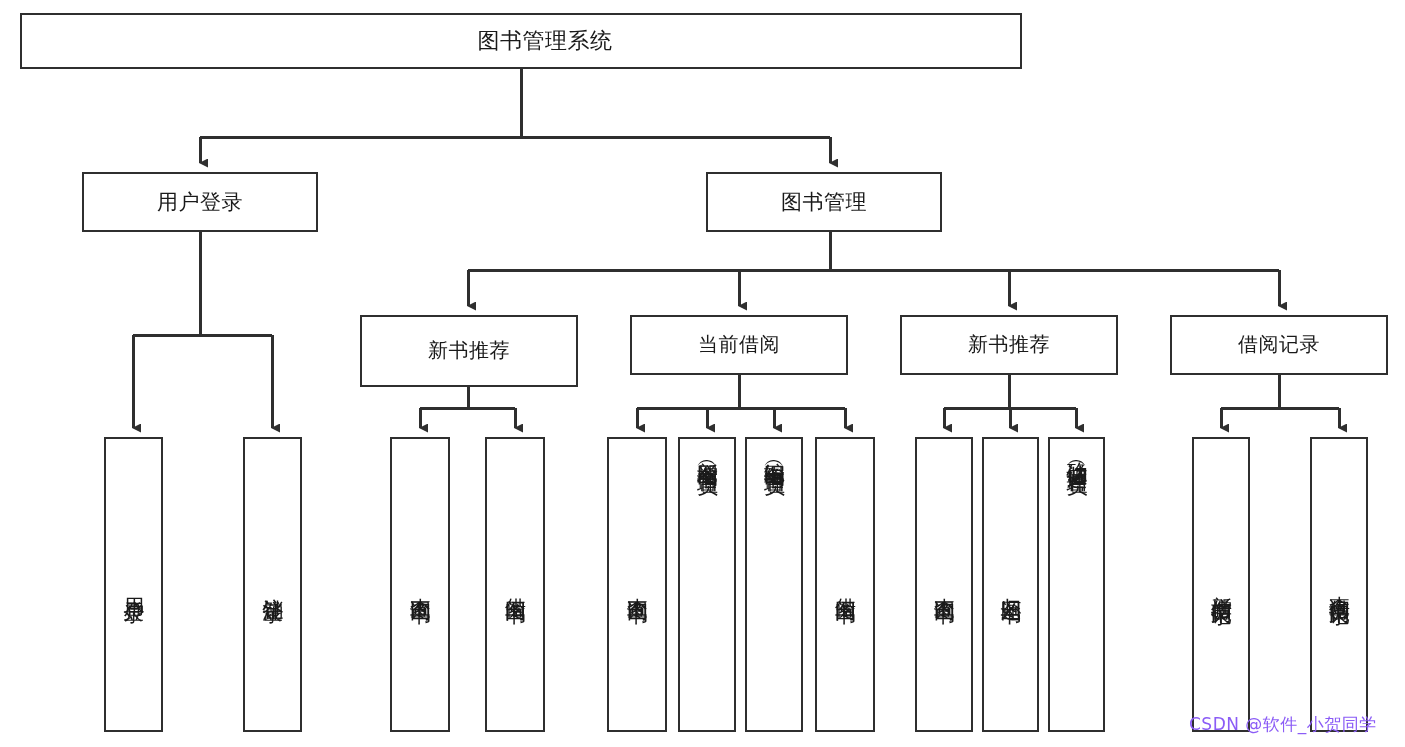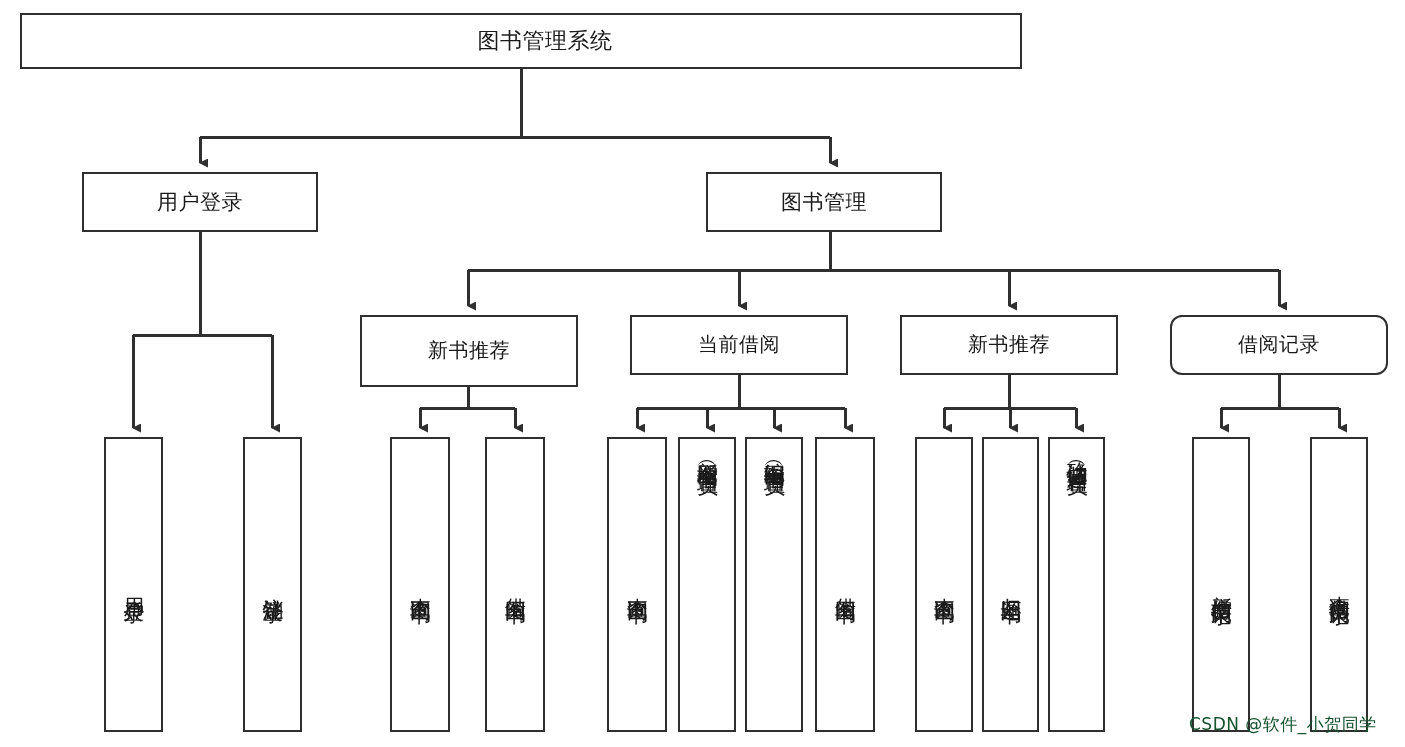--- a/index.html
+++ b/index.html
@@ -65,21 +65,21 @@
   }
   .node-leaf.center-v {
     align-items: center;
     padding-top: 0;
   }
   #watermark {
     position: absolute;
     left: 1189px;
     top: 713px;
     font-size: 17px;
-    color: #14532d;
+    color: #8b5cf6;
     white-space: nowrap;
     letter-spacing: 0.5px;
     font-family: "DejaVu Sans", "Liberation Sans", sans-serif;
   }
 </style>
 </head>
 <body>
 
 <div id="diagram-root">
 
@@ -146,21 +146,21 @@
 
   <div class="node node-l2" style="left:360px; top:315px; width:218px; height:72px;">
     <span class="label">新书推荐</span>
   </div>
   <div class="node node-l2" style="left:630px; top:315px; width:218px; height:60px;">
     <span class="label">当前借阅</span>
   </div>
   <div class="node node-l2" style="left:900px; top:315px; width:218px; height:60px;">
     <span class="label">新书推荐</span>
   </div>
-  <div class="node node-l2" style="left:1170px; top:315px; width:218px; height:60px;border-radius:12px;">
+  <div class="node node-l2" style="left:1170px; top:315px; width:218px; height:60px;">
     <span class="label">借阅记录</span>
   </div>
 
   <div class="node node-leaf center-v" style="left:104px; top:437px; width:59px; height:295px;">
     <span class="label">用户登录</span>
   </div>
   <div class="node node-leaf center-v" style="left:243px; top:437px; width:59px; height:295px;">
     <span class="label">注销登录</span>
   </div>
 

